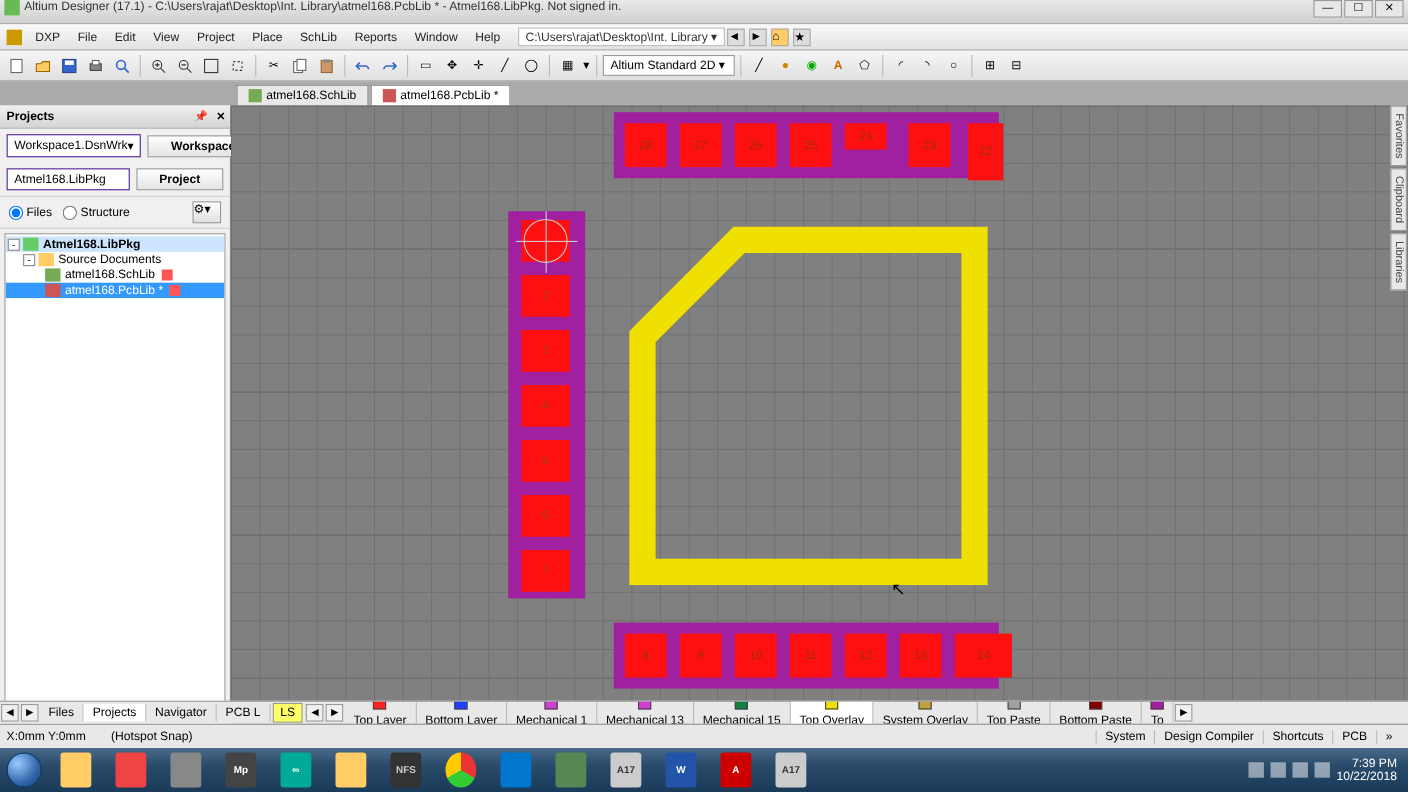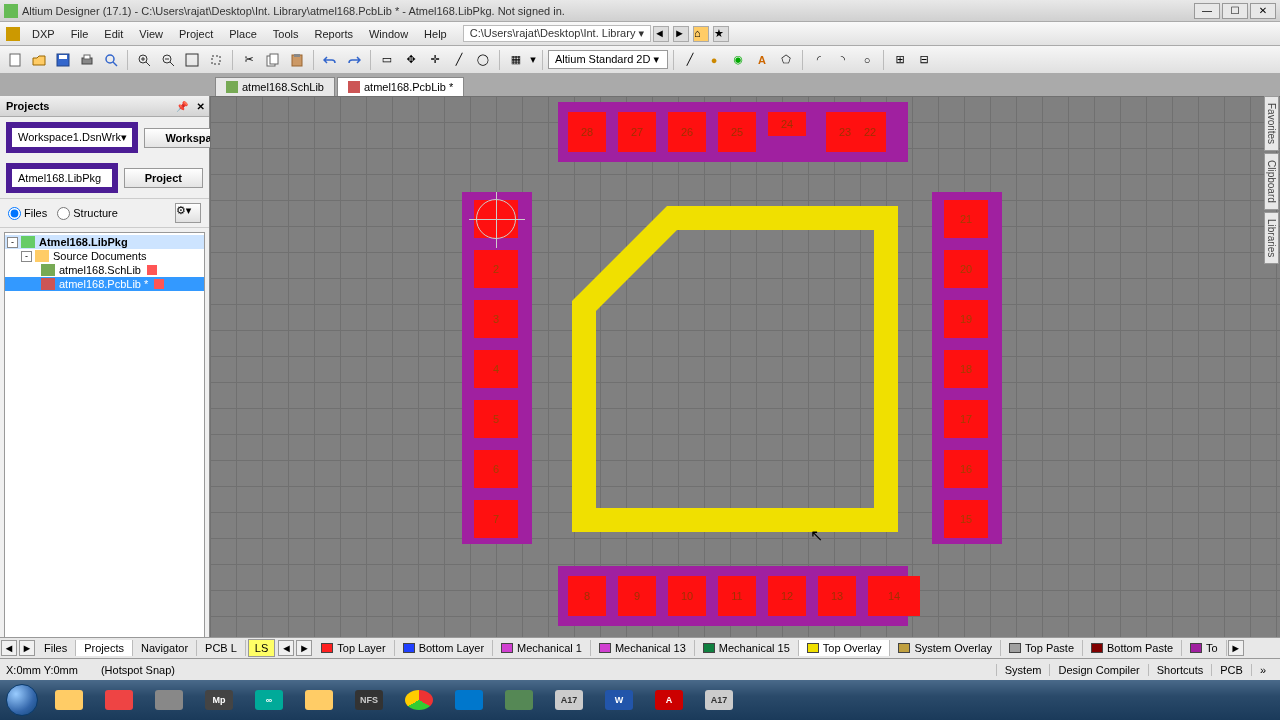--- a/index.html
+++ b/index.html
@@ -1,19 +1,19 @@
 <!DOCTYPE html>
 <html><head>
 <meta charset="utf-8">
 <style>
   * { box-sizing: border-box; margin: 0; padding: 0; font-family: "Segoe UI", Tahoma, sans-serif; font-size: 11px; }
   body { background: #d4d0c8; width: 1280px; height: 720px; overflow: hidden; user-select: none; }
 
   
-  .titlebar { height: 22px; background: linear-gradient(#e8e8e8,#d0d0d0); display: flex; align-items: center; padding: 0 4px; border-bottom: 1px solid #aaa; }
+  .titlebar { height: 22px; background: linear-gradient(#e8e8e8,#d0d0d0); display: flex; align-items: flex-start; padding: 0 4px; border-bottom: 1px solid #aaa; }
   .titlebar .icon { width:14px; height:14px; background:#6b5; margin-right:4px; }
   .titlebar .title { flex: 1; color:#333; }
   .titlebar .winbtns { display:flex; gap:2px; }
   .titlebar .winbtns div { width:26px; height:16px; background:#e8e8e8; border:1px solid #999; text-align:center; line-height:13px; font-size:10px; }
 
   
   .menubar { height: 24px; background:linear-gradient(#f9f9f9,#e2e2e2); display:flex; align-items:center; padding:0 2px; border-bottom:1px solid #aaa; }
   .menubar .icon { width:14px; height:14px; background:#c90; margin:0 4px; }
   .menubar .mitem { padding:3px 8px; color:#222; cursor:default; }
   .menubar .path { margin-left:8px; color:#333; border:1px solid #bbb; padding:1px 6px; background:#fff; }
@@ -36,21 +36,21 @@
   
   .main { position:absolute; top:96px; bottom:40px; left:0; right:0; display:flex; }
 
   
   .projects { width: 210px; background:#f0f0f0; border-right:1px solid #888; display:flex; flex-direction:column; }
   .projects .phead { background:linear-gradient(#f0f0f0,#d4d4d4); padding:4px 6px; font-weight:bold; border-bottom:1px solid #aaa; display:flex; align-items:center; position:relative; }
   .projects .phead .pin { position:absolute; right:20px; font-size:10px; }
   .projects .phead .x { position:absolute; right:4px; font-size:10px; }
   .projects .prow { padding:5px 6px; display:flex; gap:6px; align-items:center; }
   .projects .pbtn { border:1px solid #999; background:linear-gradient(#fff,#e4e4e4); padding:3px 20px;font-weight:bold; }
-  .projects .psel { flex:1; border:6px solid #4c1d95; background:#fff; padding:3px 6px; display:flex; justify-content:space-between;text-align:center; }
+  .projects .psel { flex:1; border:1px solid #4c1d95; background:#fff; padding:3px 6px; display:flex; justify-content:space-between;text-align:center; }
   .projects .pradios { padding:4px 8px; display:flex; align-items:center; gap:10px; border-top:1px solid #ccc; border-bottom:1px solid #ccc; }
   .projects .pradios label { display:flex; align-items:center; gap:3px; }
   .projects .rightbtn { margin-left:auto; width:26px; height:20px; border:1px solid #999; background:linear-gradient(#fff,#e0e0e0); }
   .projects .tree { flex:1; background:#fff; margin:4px; border:1px solid #999; overflow:auto; padding-top:2px; }
   .tnode { padding:1px 2px; display:flex; align-items:center; white-space:nowrap; }
   .tnode .exp { width:11px; height:11px; border:1px solid #888; text-align:center; line-height:9px; font-size:9px; margin-right:3px; background:#fff; }
   .tnode .ticon { width:14px; height:12px; margin-right:4px; }
   .tnode.sel { background:#cde4ff; }
   .tnode.sel2 { background:#3399ff; color:#fff; }
   .tnode .flag { width:10px; height:10px; background:#f55; margin-left:6px; }
@@ -78,37 +78,37 @@
   .cursor { position:absolute; font-size:16px; pointer-events:none; }
 
   
   .sidetabs { position:absolute; right:0; top:96px; width:16px; }
   .sidetabs .stab { writing-mode:vertical-rl; padding:6px 1px; background:#e8e8e8; border:1px solid #999; margin-bottom:2px; font-size:10px; color:#444; text-align:center; }
 
   
   .layertabs { position:absolute; left:0; right:0; bottom:62px; height:21px; background:#e8e8e8; border-top:1px solid #999; display:flex; align-items:center; font-size:10px; overflow:hidden; }
   .layertabs .navbtn { width:16px; height:16px; border:1px solid #999; background:#f0f0f0; text-align:center; line-height:14px; margin:0 1px; }
   .layertabs .btab { padding:2px 8px; border-right:1px solid #bbb; }
-  .layertabs .ltab { padding:2px 8px; border-right:1px solid #bbb; display:flex; align-items:center; gap:4px; }
+  .layertabs .ltab { padding:2px 8px; border-right:1px solid #bbb; display:flex; align-items:center; gap:4px;flex-direction:column; }
   .layertabs .sw { width:12px; height:10px; border:1px solid #444; }
   .layertabs .ls { padding:2px 6px; border:1px solid #999; background:#ffff66; margin:0 2px; }
   .layertabs .rbtns { margin-left:auto; display:flex; }
   .layertabs .rbtns div { padding:2px 8px; border-left:1px solid #bbb; }
 
   
   .statusbar { position:absolute; bottom:40px; left:0; right:0; height:22px; background:#e8e8e8; border-top:1px solid #999; display:flex; align-items:center; padding:0 6px; font-size:11px; }
   .statusbar .sright { margin-left:auto; display:flex; }
   .statusbar .sright div { padding:0 8px; border-left:1px solid #bbb; }
 
   
   .taskbar { position:absolute; bottom:0; left:0; right:0; height:40px; background:linear-gradient(#4a6a8a, #2a4a6a 40%, #1a3a5a); display:flex; align-items:center; }
   .taskbar .start { width:44px; height:40px; display:flex; align-items:center; justify-content:center; }
   .taskbar .start .orb { width:32px; height:32px; border-radius:50%; background:radial-gradient(circle at 30% 30%, #9cf, #36a 60%, #147); border:1px solid #0a3a6a; }
   .taskbar .tbitem { width:48px; height:36px; margin:0 1px; display:flex; align-items:center; justify-content:center; border:1px solid transparent; }
-  .taskbar .tbicon { width:28px; height:20px; background:#ccc; border-radius:3px; display:flex; align-items:center; justify-content:center; font-size:9px; font-weight:bold; }
+  .taskbar .tbicon { width:28px; height:32px; background:#ccc; border-radius:3px; display:flex; align-items:center; justify-content:center; font-size:9px; font-weight:bold; }
   .taskbar .tray { margin-left:auto; color:#fff; text-align:right; padding:2px 10px; font-size:10px; line-height:12px; display:flex; align-items:center; gap:6px; }
   .taskbar .trayicon { width:14px; height:14px; background:rgba(255,255,255,.5); }
 </style>
 </head>
 <body>
 
 <div class="titlebar">
   <div class="icon"></div>
   <div class="title">Altium Designer (17.1) - C:\Users\rajat\Desktop\Int. Library\atmel168.PcbLib * - Atmel168.LibPkg. Not signed in.</div>
   <div class="winbtns">
@@ -119,21 +119,21 @@
 </div>
 
 <div class="menubar">
   <div class="icon"></div>
   <span class="mitem">DXP</span>
   <span class="mitem">File</span>
   <span class="mitem">Edit</span>
   <span class="mitem">View</span>
   <span class="mitem">Project</span>
   <span class="mitem">Place</span>
-  <span class="mitem">Tools</span>
+  <span class="mitem">SchLib</span>
   <span class="mitem">Reports</span>
   <span class="mitem">Window</span>
   <span class="mitem">Help</span>
   <span class="path">C:\Users\rajat\Desktop\Int. Library ▾</span>
   <div class="navicon">◄</div>
   <div class="navicon">►</div>
   <div class="navicon" style="background:#fc6">⌂</div>
   <div class="navicon">★</div>
 </div>
 
@@ -323,21 +323,21 @@
           </div>
         <div class="pad small" style="left:160px; top:10px; width:38px; height:40px">
             <span>25</span>
           </div>
         <div class="pad small" style="left:210px; top:10px; width:38px; height:24px">
             <span>24</span>
           </div>
         <div class="pad small" style="left:268px; top:10px; width:38px; height:40px">
             <span>23</span>
           </div>
-        <div class="pad small" style="left:296px; top:10px; width:32px; height:40px">
+        <div class="pad small" style="left:322px; top:10px; width:32px; height:52px">
             <span>22</span>
           </div>
       </div>
 
       <div class="padgroup" style="left:252px; top:96px; width:70px; height:352px;">
         <div class="pad" style="left:12px; top:8px;  width:44px; height:38px">
           <div class="pad1mark"></div>
         </div>
         <div class="pad" style="left:12px; top:58px; width:44px; height:38px">
             <span>2</span>
@@ -352,43 +352,20 @@
             <span>5</span>
           </div>
         <div class="pad" style="left:12px; top:258px;width:44px; height:38px">
             <span>6</span>
           </div>
         <div class="pad" style="left:12px; top:308px;width:44px; height:38px">
             <span>7</span>
           </div>
       </div>
 
-      <div class="padgroup" style="left:722px; top:96px; width:70px; height:352px;">
-        <div class="pad" style="left:12px; top:8px;  width:44px; height:38px">
-            <span>21</span>
-          </div>
-        <div class="pad" style="left:12px; top:58px; width:44px; height:38px">
-            <span>20</span>
-          </div>
-        <div class="pad" style="left:12px; top:108px;width:44px; height:38px">
-            <span>19</span>
-          </div>
-        <div class="pad" style="left:12px; top:158px;width:44px; height:38px">
-            <span>18</span>
-          </div>
-        <div class="pad" style="left:12px; top:208px;width:44px; height:38px">
-            <span>17</span>
-          </div>
-        <div class="pad" style="left:12px; top:258px;width:44px; height:38px">
-            <span>16</span>
-          </div>
-        <div class="pad" style="left:12px; top:308px;width:44px; height:38px">
-            <span>15</span>
-          </div>
-      </div>
 
       <div class="padgroup" style="left:348px; top:470px; width:350px; height:60px;">
         <div class="pad small" style="left:10px; top:10px; width:38px; height:40px">
             <span>8</span>
           </div>
         <div class="pad small" style="left:60px; top:10px; width:38px; height:40px">
             <span>9</span>
           </div>
         <div class="pad small" style="left:110px;top:10px; width:38px; height:40px">
             <span>10</span>
@@ -530,13 +507,23 @@
     </div>
   <div class="tbitem">
       <div class="tbicon" style="background:#25a;color:#fff">W</div>
     </div>
   <div class="tbitem">
       <div class="tbicon" style="background:#c00;color:#fff">A</div>
     </div>
   <div class="tbitem">
       <div class="tbicon" style="background:#ccc;color:#333">A17</div>
     </div>
+  <div class="tray">
+    <div class="trayicon"></div>
+    <div class="trayicon"></div>
+    <div class="trayicon"></div>
+    <div class="trayicon"></div>
+    <div>
+      <div>7:39 PM</div>
+      <div>10/22/2018</div>
+    </div>
+  </div>
 </div>
 
 </body></html>

